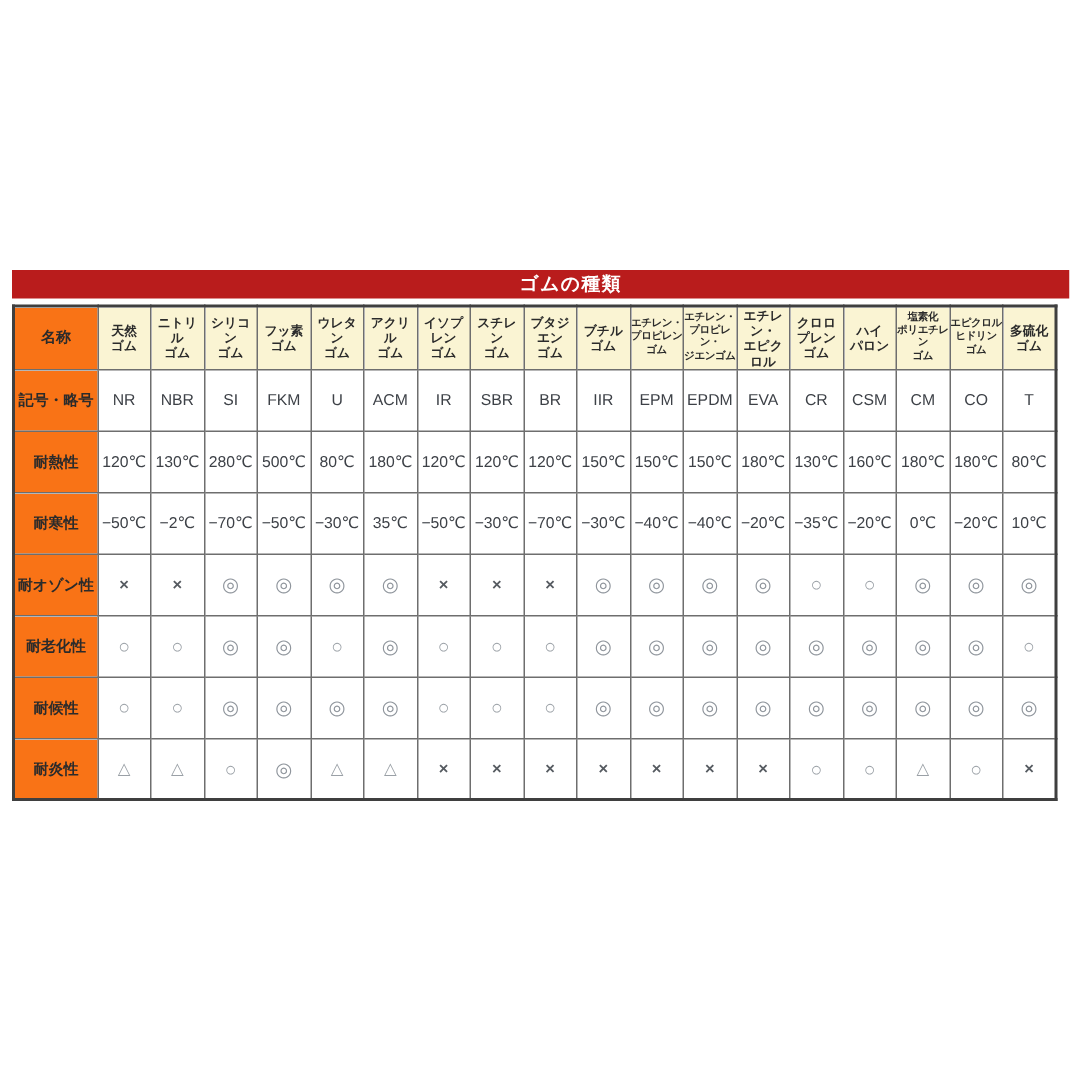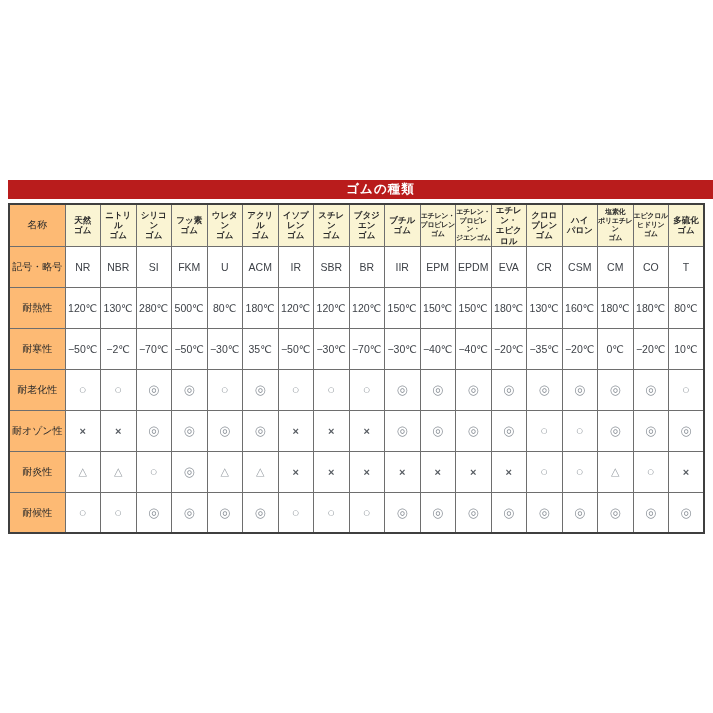--- a/index.html
+++ b/index.html
@@ -47,23 +47,23 @@
     border: 1px solid #6e6e6e;
     padding: 0;
     text-align: center;
     vertical-align: middle;
     overflow: hidden;
   }
   col.label-col { width: 56px; }
   tr.header-row { height: 40px; }
   tr.data-row { height: 41px; }
   th.corner, th.row-label {
-    background: #fdba74;
+    background: #f97316;
     color: #2b2b2b;
-    font-weight: normal;
+    font-weight: bold;
     font-size: 10px;
   }
   th.col-header {
     background: #faf4d3;
     color: #2b2b2b;
     font-weight: bold;
     font-size: 8.5px;
     line-height: 1.2;
     white-space: pre-line;
   }
@@ -198,20 +198,41 @@
             <td class="cell">−40℃</td>
             <td class="cell">−40℃</td>
             <td class="cell">−20℃</td>
             <td class="cell">−35℃</td>
             <td class="cell">−20℃</td>
             <td class="cell">0℃</td>
             <td class="cell">−20℃</td>
             <td class="cell">10℃</td>
           </tr>
           <tr class="data-row">
+            <th class="row-label">耐オゾン性</th>
+            <td class="cell sym-cross">×</td>
+            <td class="cell sym-cross">×</td>
+            <td class="cell sym-dblcircle">◎</td>
+            <td class="cell sym-dblcircle">◎</td>
+            <td class="cell sym-dblcircle">◎</td>
+            <td class="cell sym-dblcircle">◎</td>
+            <td class="cell sym-cross">×</td>
+            <td class="cell sym-cross">×</td>
+            <td class="cell sym-cross">×</td>
+            <td class="cell sym-dblcircle">◎</td>
+            <td class="cell sym-dblcircle">◎</td>
+            <td class="cell sym-dblcircle">◎</td>
+            <td class="cell sym-dblcircle">◎</td>
+            <td class="cell sym-circle">○</td>
+            <td class="cell sym-circle">○</td>
+            <td class="cell sym-dblcircle">◎</td>
+            <td class="cell sym-dblcircle">◎</td>
+            <td class="cell sym-dblcircle">◎</td>
+          </tr>
+          <tr class="data-row">
             <th class="row-label">耐老化性</th>
             <td class="cell sym-circle">○</td>
             <td class="cell sym-circle">○</td>
             <td class="cell sym-dblcircle">◎</td>
             <td class="cell sym-dblcircle">◎</td>
             <td class="cell sym-circle">○</td>
             <td class="cell sym-dblcircle">◎</td>
             <td class="cell sym-circle">○</td>
             <td class="cell sym-circle">○</td>
             <td class="cell sym-circle">○</td>
@@ -219,36 +240,36 @@
             <td class="cell sym-dblcircle">◎</td>
             <td class="cell sym-dblcircle">◎</td>
             <td class="cell sym-dblcircle">◎</td>
             <td class="cell sym-dblcircle">◎</td>
             <td class="cell sym-dblcircle">◎</td>
             <td class="cell sym-dblcircle">◎</td>
             <td class="cell sym-dblcircle">◎</td>
             <td class="cell sym-circle">○</td>
           </tr>
           <tr class="data-row">
-            <th class="row-label">耐オゾン性</th>
-            <td class="cell sym-cross">×</td>
-            <td class="cell sym-cross">×</td>
-            <td class="cell sym-dblcircle">◎</td>
-            <td class="cell sym-dblcircle">◎</td>
-            <td class="cell sym-dblcircle">◎</td>
-            <td class="cell sym-dblcircle">◎</td>
-            <td class="cell sym-cross">×</td>
-            <td class="cell sym-cross">×</td>
-            <td class="cell sym-cross">×</td>
-            <td class="cell sym-dblcircle">◎</td>
-            <td class="cell sym-dblcircle">◎</td>
-            <td class="cell sym-dblcircle">◎</td>
-            <td class="cell sym-dblcircle">◎</td>
-            <td class="cell sym-circle">○</td>
-            <td class="cell sym-circle">○</td>
+            <th class="row-label">耐候性</th>
+            <td class="cell sym-circle">○</td>
+            <td class="cell sym-circle">○</td>
+            <td class="cell sym-dblcircle">◎</td>
+            <td class="cell sym-dblcircle">◎</td>
+            <td class="cell sym-dblcircle">◎</td>
+            <td class="cell sym-dblcircle">◎</td>
+            <td class="cell sym-circle">○</td>
+            <td class="cell sym-circle">○</td>
+            <td class="cell sym-circle">○</td>
+            <td class="cell sym-dblcircle">◎</td>
+            <td class="cell sym-dblcircle">◎</td>
+            <td class="cell sym-dblcircle">◎</td>
+            <td class="cell sym-dblcircle">◎</td>
+            <td class="cell sym-dblcircle">◎</td>
+            <td class="cell sym-dblcircle">◎</td>
             <td class="cell sym-dblcircle">◎</td>
             <td class="cell sym-dblcircle">◎</td>
             <td class="cell sym-dblcircle">◎</td>
           </tr>
           <tr class="data-row">
             <th class="row-label">耐炎性</th>
             <td class="cell sym-triangle">△</td>
             <td class="cell sym-triangle">△</td>
             <td class="cell sym-circle">○</td>
             <td class="cell sym-dblcircle">◎</td>
@@ -259,38 +280,17 @@
             <td class="cell sym-cross">×</td>
             <td class="cell sym-cross">×</td>
             <td class="cell sym-cross">×</td>
             <td class="cell sym-cross">×</td>
             <td class="cell sym-cross">×</td>
             <td class="cell sym-circle">○</td>
             <td class="cell sym-circle">○</td>
             <td class="cell sym-triangle">△</td>
             <td class="cell sym-circle">○</td>
             <td class="cell sym-cross">×</td>
-          </tr>
-          <tr class="data-row">
-            <th class="row-label">耐候性</th>
-            <td class="cell sym-circle">○</td>
-            <td class="cell sym-circle">○</td>
-            <td class="cell sym-dblcircle">◎</td>
-            <td class="cell sym-dblcircle">◎</td>
-            <td class="cell sym-dblcircle">◎</td>
-            <td class="cell sym-dblcircle">◎</td>
-            <td class="cell sym-circle">○</td>
-            <td class="cell sym-circle">○</td>
-            <td class="cell sym-circle">○</td>
-            <td class="cell sym-dblcircle">◎</td>
-            <td class="cell sym-dblcircle">◎</td>
-            <td class="cell sym-dblcircle">◎</td>
-            <td class="cell sym-dblcircle">◎</td>
-            <td class="cell sym-dblcircle">◎</td>
-            <td class="cell sym-dblcircle">◎</td>
-            <td class="cell sym-dblcircle">◎</td>
-            <td class="cell sym-dblcircle">◎</td>
-            <td class="cell sym-dblcircle">◎</td>
           </tr>
         </tbody>
     </table>
   </div>
 </div>
 
 </body></html>

